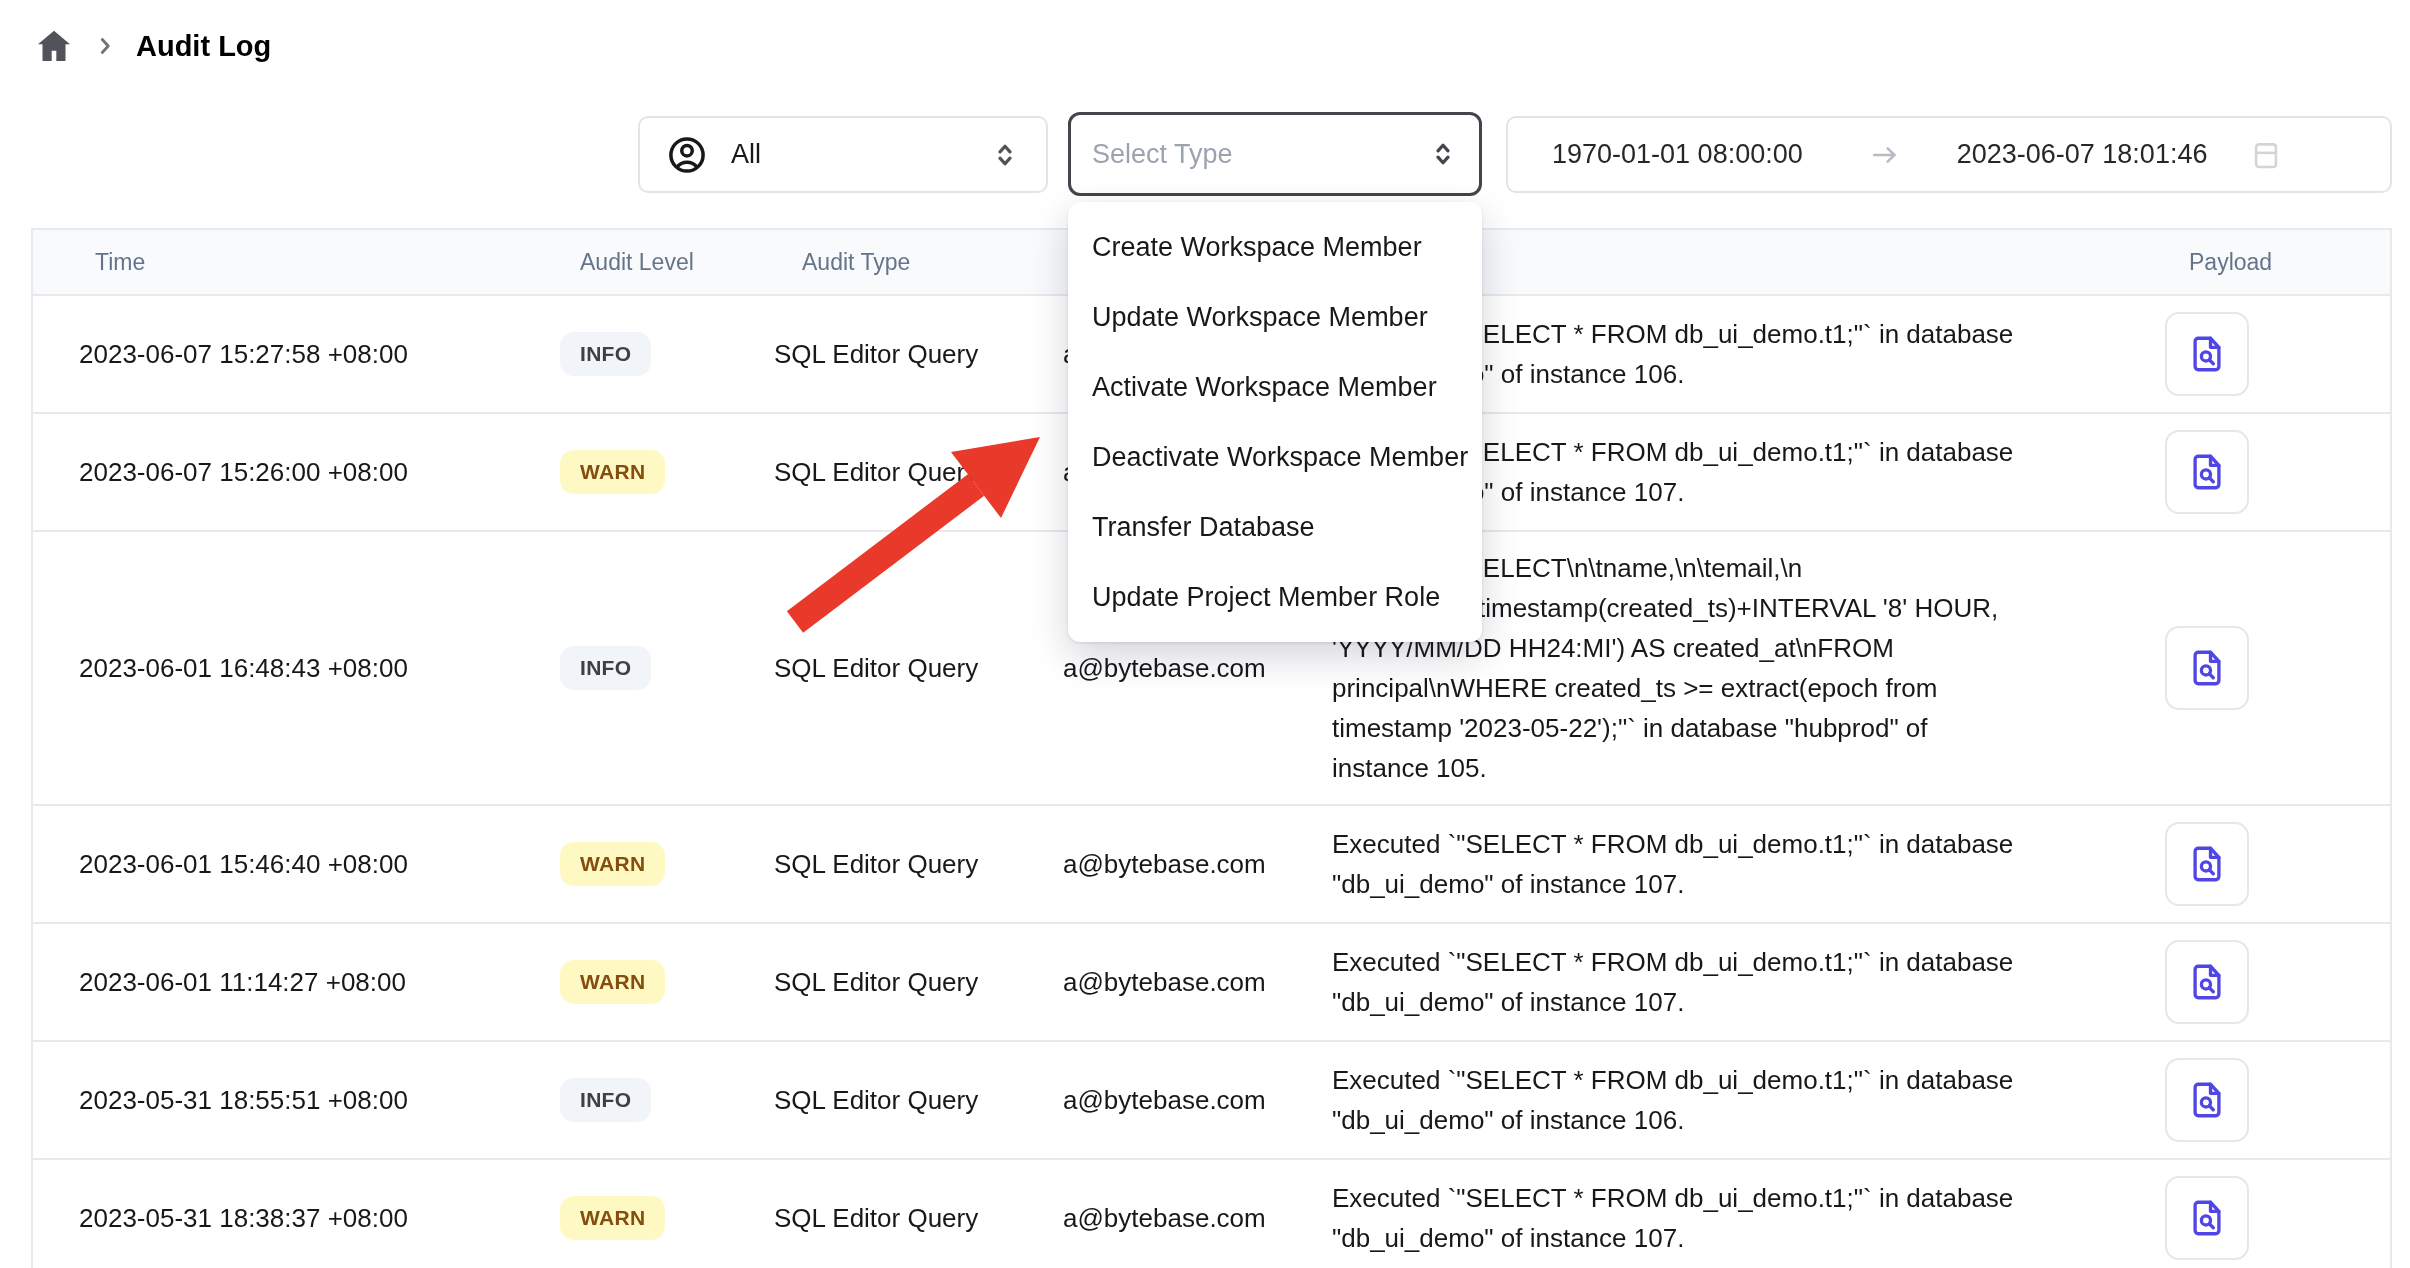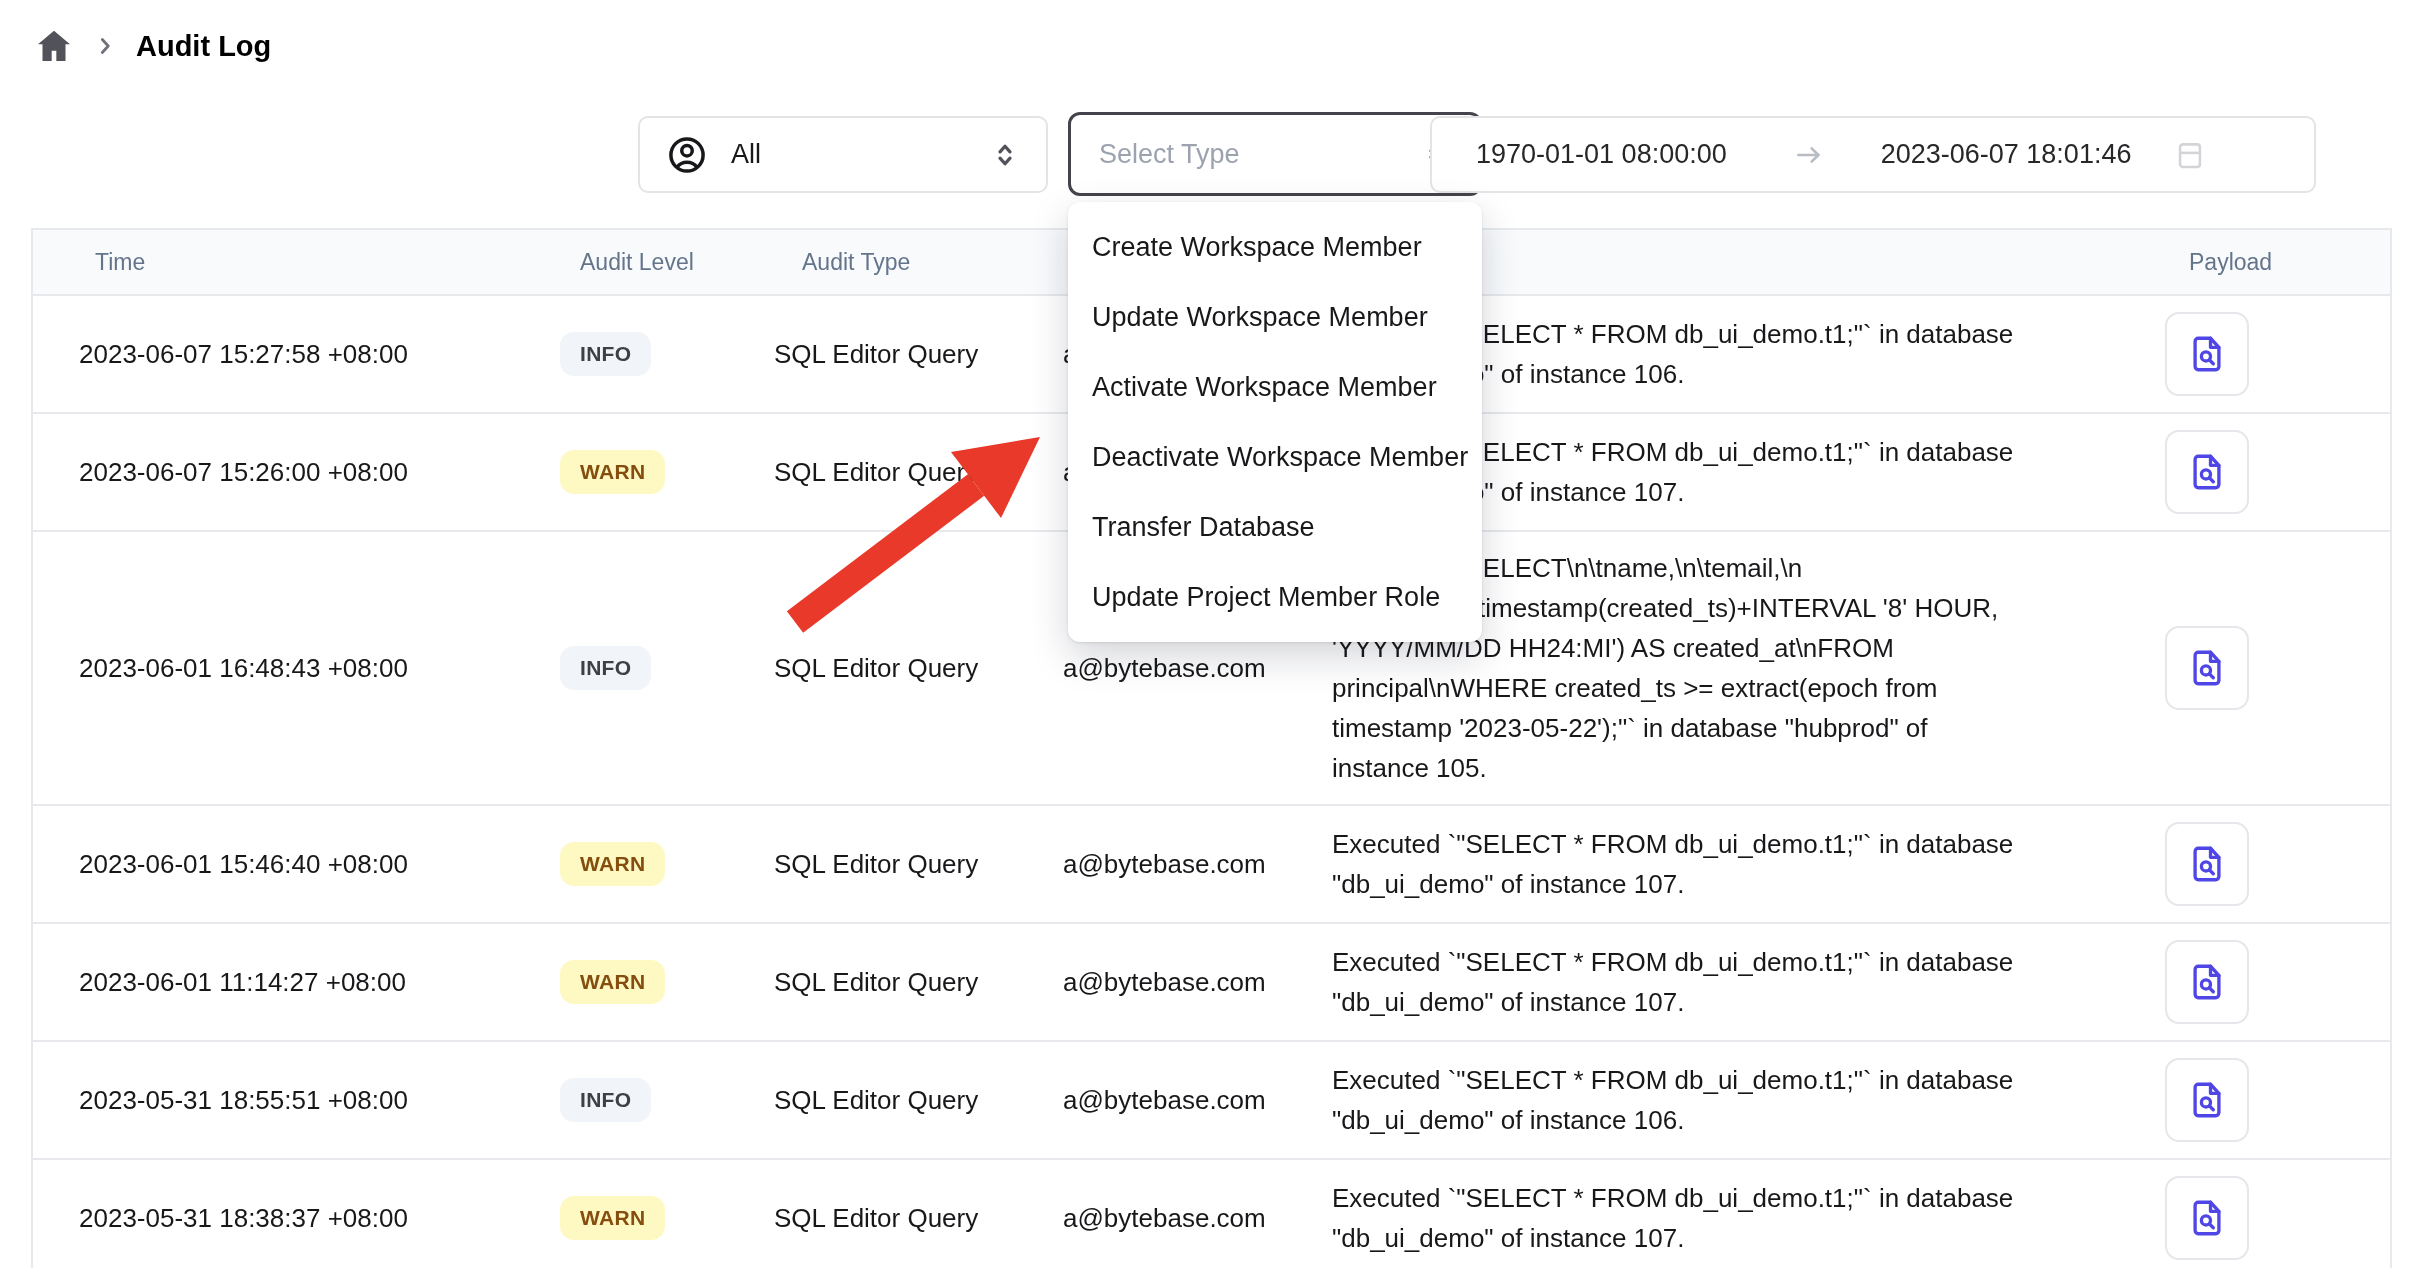--- a/index.html
+++ b/index.html
@@ -11,23 +11,23 @@
   .breadcrumb .icon-home{width:40px;height:40px;}
   .breadcrumb .icon-sep{width:26px;height:26px;}
   .crumb-title{font-size:29px;font-weight:700;color:#000000;}
 
   
   .ctrl{position:absolute;display:flex;align-items:center;background:#fff;box-sizing:border-box;}
   .actor-select{left:638px;top:116px;width:410px;height:77px;border:2px solid #e4e4e7;border-radius:10px;padding:0 26px;gap:23px;cursor:pointer;}
   .actor-select .val{font-size:27px;color:#18181b;}
   .icon-user{width:42px;height:42px;}
   .icon-updown{width:30px;height:30px;margin-left:auto;}
-  .type-select{left:1068px;top:112px;width:414px;height:84px;border:3px solid #44444c;border-radius:12px;padding:0 28px;cursor:pointer;}
+  .type-select{left:1068px;top:112px;width:414px;height:84px;border:3px solid #44444c;border-radius:12px;padding:0 21px;cursor:pointer;}
   .type-select .placeholder{font-size:27px;color:#9ca3af;}
-  .date-range{left:1430px;top:116px;width:886px;height:77px;border:2px solid #e4e4e7;border-radius:10px;padding:0 28px 0 44px;cursor:pointer;}
+  .date-range{left:1506px;top:116px;width:886px;height:77px;border:2px solid #e4e4e7;border-radius:10px;padding:0 28px 0 44px;cursor:pointer;}
   .date-range .dval{font-size:27px;color:#27272a;}
   .icon-arrow{width:32px;height:32px;margin:0 56px 0 66px;}
   .icon-cal{width:34px;height:34px;margin-left:42px;}
 
   
   .menu{position:absolute;left:1068px;top:202px;width:414px;box-sizing:border-box;padding:10px 0;
         background:#fff;border-radius:12px;z-index:40;
         box-shadow:0 1px 3px rgba(0,0,0,.10),0 14px 38px rgba(15,23,42,.18);}
   .menu-item{height:70px;line-height:70px;padding:0 70px 0 24px;font-size:27px;color:#18181b;
              white-space:nowrap;overflow:hidden;cursor:pointer;}

